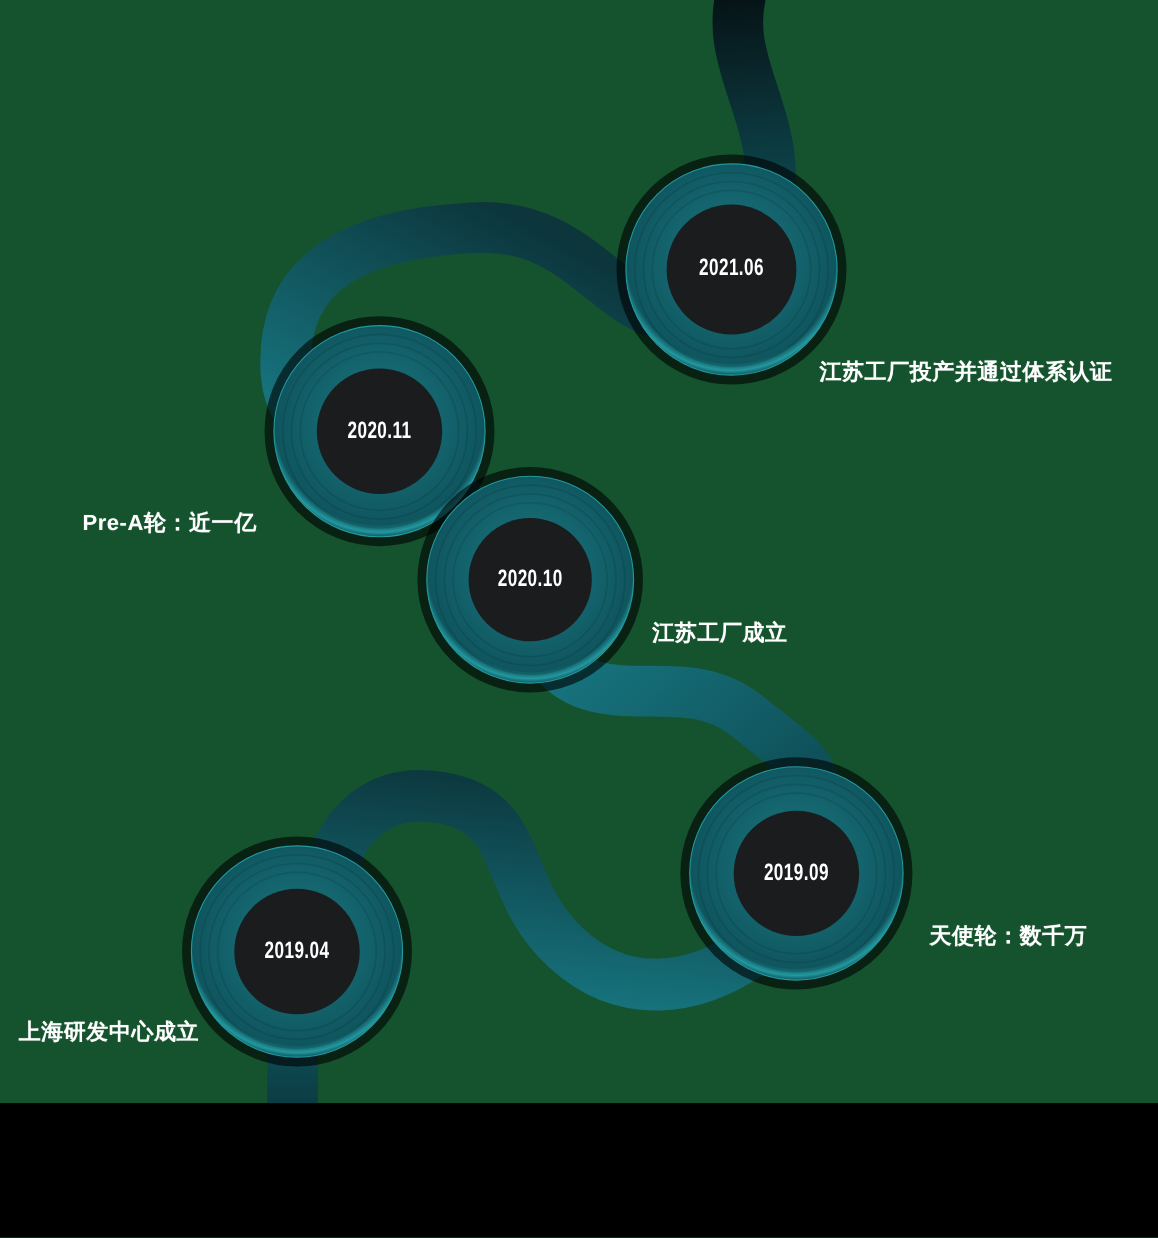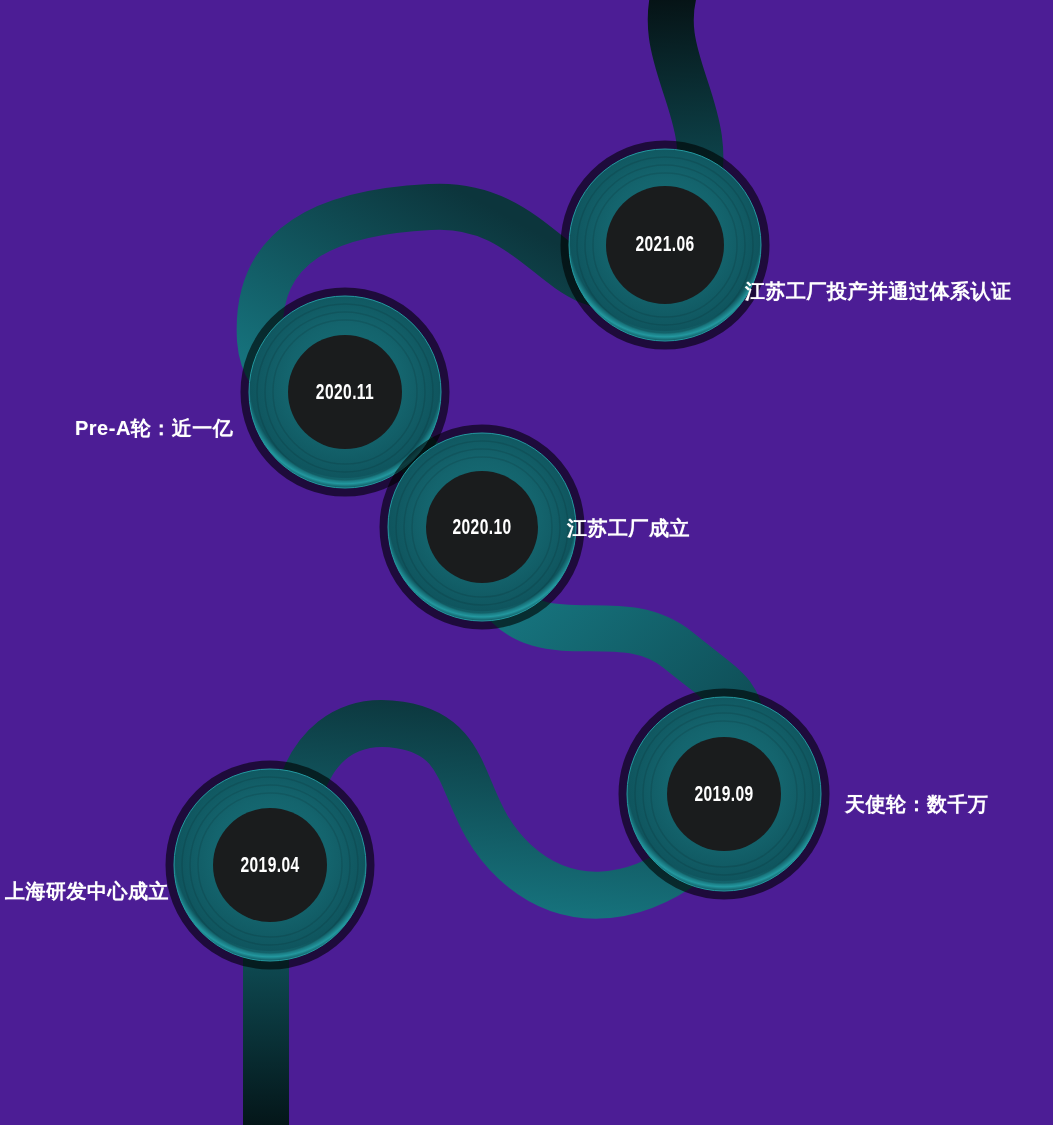--- a/index.html
+++ b/index.html
@@ -1,19 +1,19 @@
 <!DOCTYPE html>
 <html><head>
 <meta charset="utf-8">
 <style>
   html,body{margin:0;padding:0;background:#000;}
   .stage{
     position:relative;
-    width:1053px;height:1125px;
-    background:#4c1d95;
+    width:1053px;height:1003px;
+    background:#14532d;
     overflow:hidden;
     font-family:"Liberation Sans", sans-serif;
   }
   .stage svg{position:absolute;left:0;top:0;}
   .node-date{
     position:absolute;
     color:#ffffff;
     font-weight:700;
     font-size:20px;
     letter-spacing:.5px;
@@ -23,20 +23,21 @@
   }
   .event-label{
     position:absolute;
     color:#ffffff;
     font-weight:700;
     font-size:20px;
     letter-spacing:.5px;
     white-space:nowrap;
     transform:translateY(-50%);
     text-shadow:0 0 1px rgba(255,255,255,.35);
+    margin-top:47px;
   }
   .ribbon{fill:none;stroke-linecap:butt;}
   .ring-tex{fill:none;stroke:rgba(0,0,0,.10);stroke-width:1.5;}
   .seam{fill:none;stroke:#000;stroke-width:9;opacity:.6;}
 </style>
 </head>
 <body>
 
 <div class="stage">
 
@@ -125,17 +126,17 @@
   </svg>
 
   <div class="node-date" style="left:665px;top:244px">2021.06</div>
   <div class="node-date" style="left:345px;top:392px">2020.11</div>
   <div class="node-date" style="left:482px;top:527px">2020.10</div>
   <div class="node-date" style="left:724px;top:794px">2019.09</div>
   <div class="node-date" style="left:270px;top:865px">2019.04</div>
 
   <div class="event-label" style="left:745px;top:291px">江苏工厂投产并通过体系认证</div>
   <div class="event-label" style="left:75px;top:428px">Pre-A轮：近一亿</div>
-  <div class="event-label" style="left:567px;top:528px">江苏工厂成立</div>
+  <div class="event-label" style="left:593px;top:528px">江苏工厂成立</div>
   <div class="event-label" style="left:845px;top:804px">天使轮：数千万</div>
-  <div class="event-label" style="left:5px;top:891px">上海研发中心成立</div>
+  <div class="event-label" style="left:17px;top:891px">上海研发中心成立</div>
 
 </div>
 
 </body></html>

